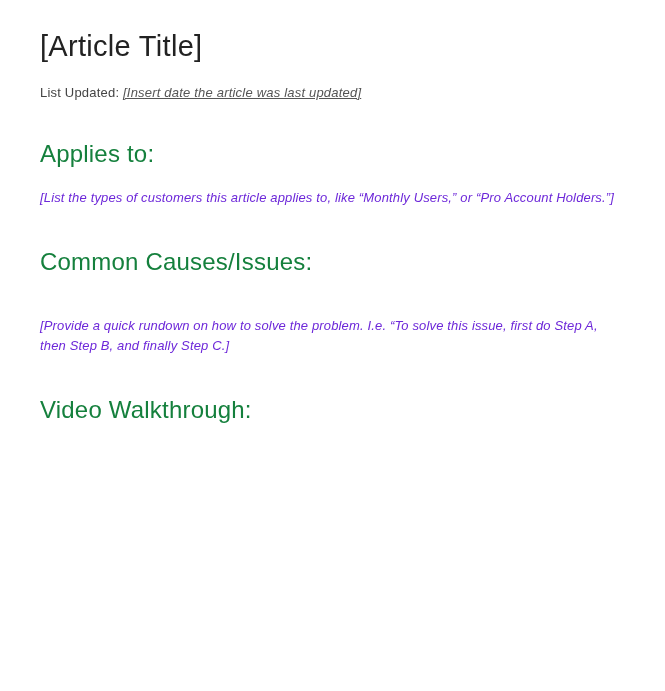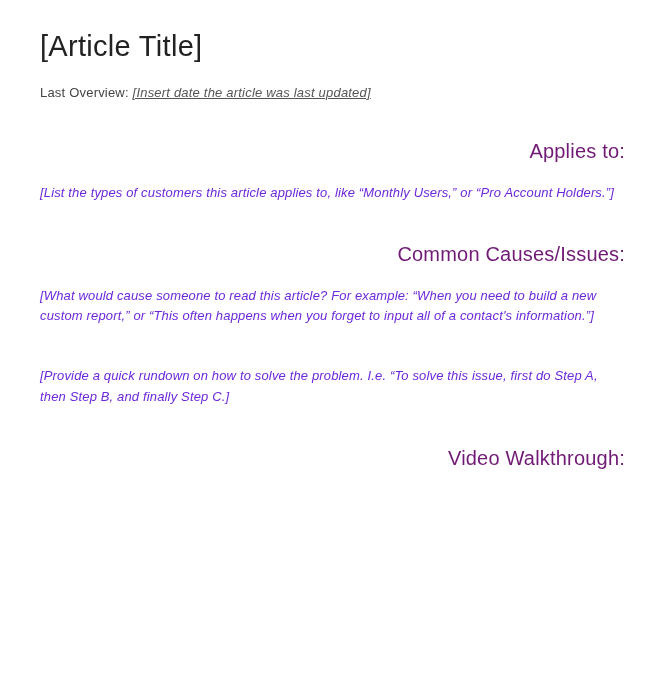--- a/index.html
+++ b/index.html
@@ -35,52 +35,50 @@
       color: #555555;
       text-decoration: underline;
     }
     .section {
       margin-bottom: 40px;
     }
     .section:last-child {
       margin-bottom: 10px;
     }
     .section-heading {
-      font-size: 20px;
+      font-size: 24px;
       font-weight: 400;
-      color: #701a75;
+      color: #15803d;
       letter-spacing: 0.2px;
       margin-bottom: 20px;
-      text-align: right;
     }
     .section-body {
       font-size: 13px;
       font-style: italic;
       color: #6d28d9;
       line-height: 1.55;
       letter-spacing: 0.15px;
     }
   </style>
 </head>
 <body>
 
 <h1 class="title">[Article Title]</h1>
 
 <div class="last-updated-row">
-  <span class="last-updated-label">Last Overview: </span><span class="last-updated-value">[Insert date the article was last updated]</span>
+  <span class="last-updated-label">List Updated: </span><span class="last-updated-value">[Insert date the article was last updated]</span>
 </div>
 
 <div class="section">
   <h2 class="section-heading">Applies to:</h2>
   <p class="section-body">[List the types of customers this article applies to, like “Monthly Users,” or “Pro Account Holders.”]</p>
 </div>
 
 <div class="section">
   <h2 class="section-heading">Common Causes/Issues:</h2>
-  <p class="section-body">[What would cause someone to read this article? For example: “When you need to build a new custom report,” or “This often happens when you forget to input all of a contact's information.”]</p>
 </div>
 
 <div class="section">
   <p class="section-body">[Provide a quick rundown on how to solve the problem. I.e. “To solve this issue, first do Step A, then Step B, and finally Step C.]</p>
 </div>
 
 <div class="section">
   <h2 class="section-heading">Video Walkthrough:</h2>
 </div>
 

